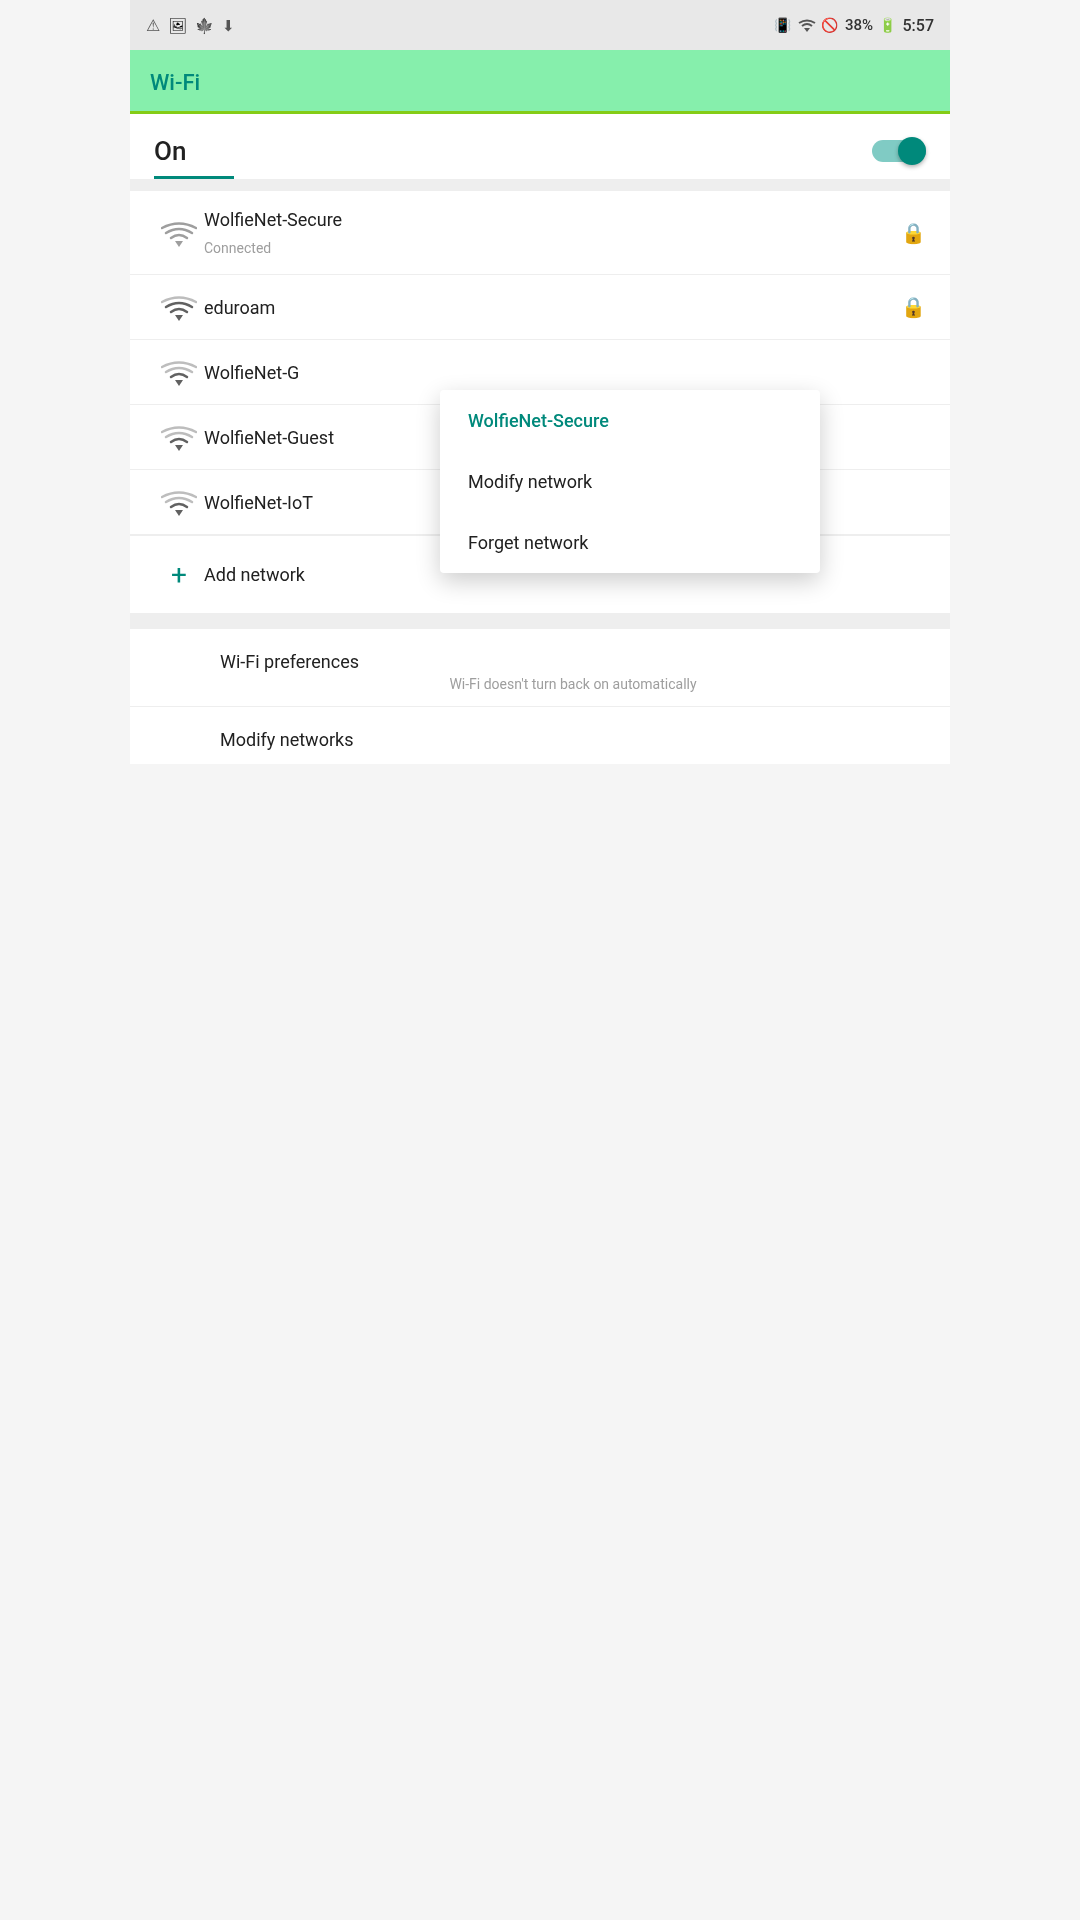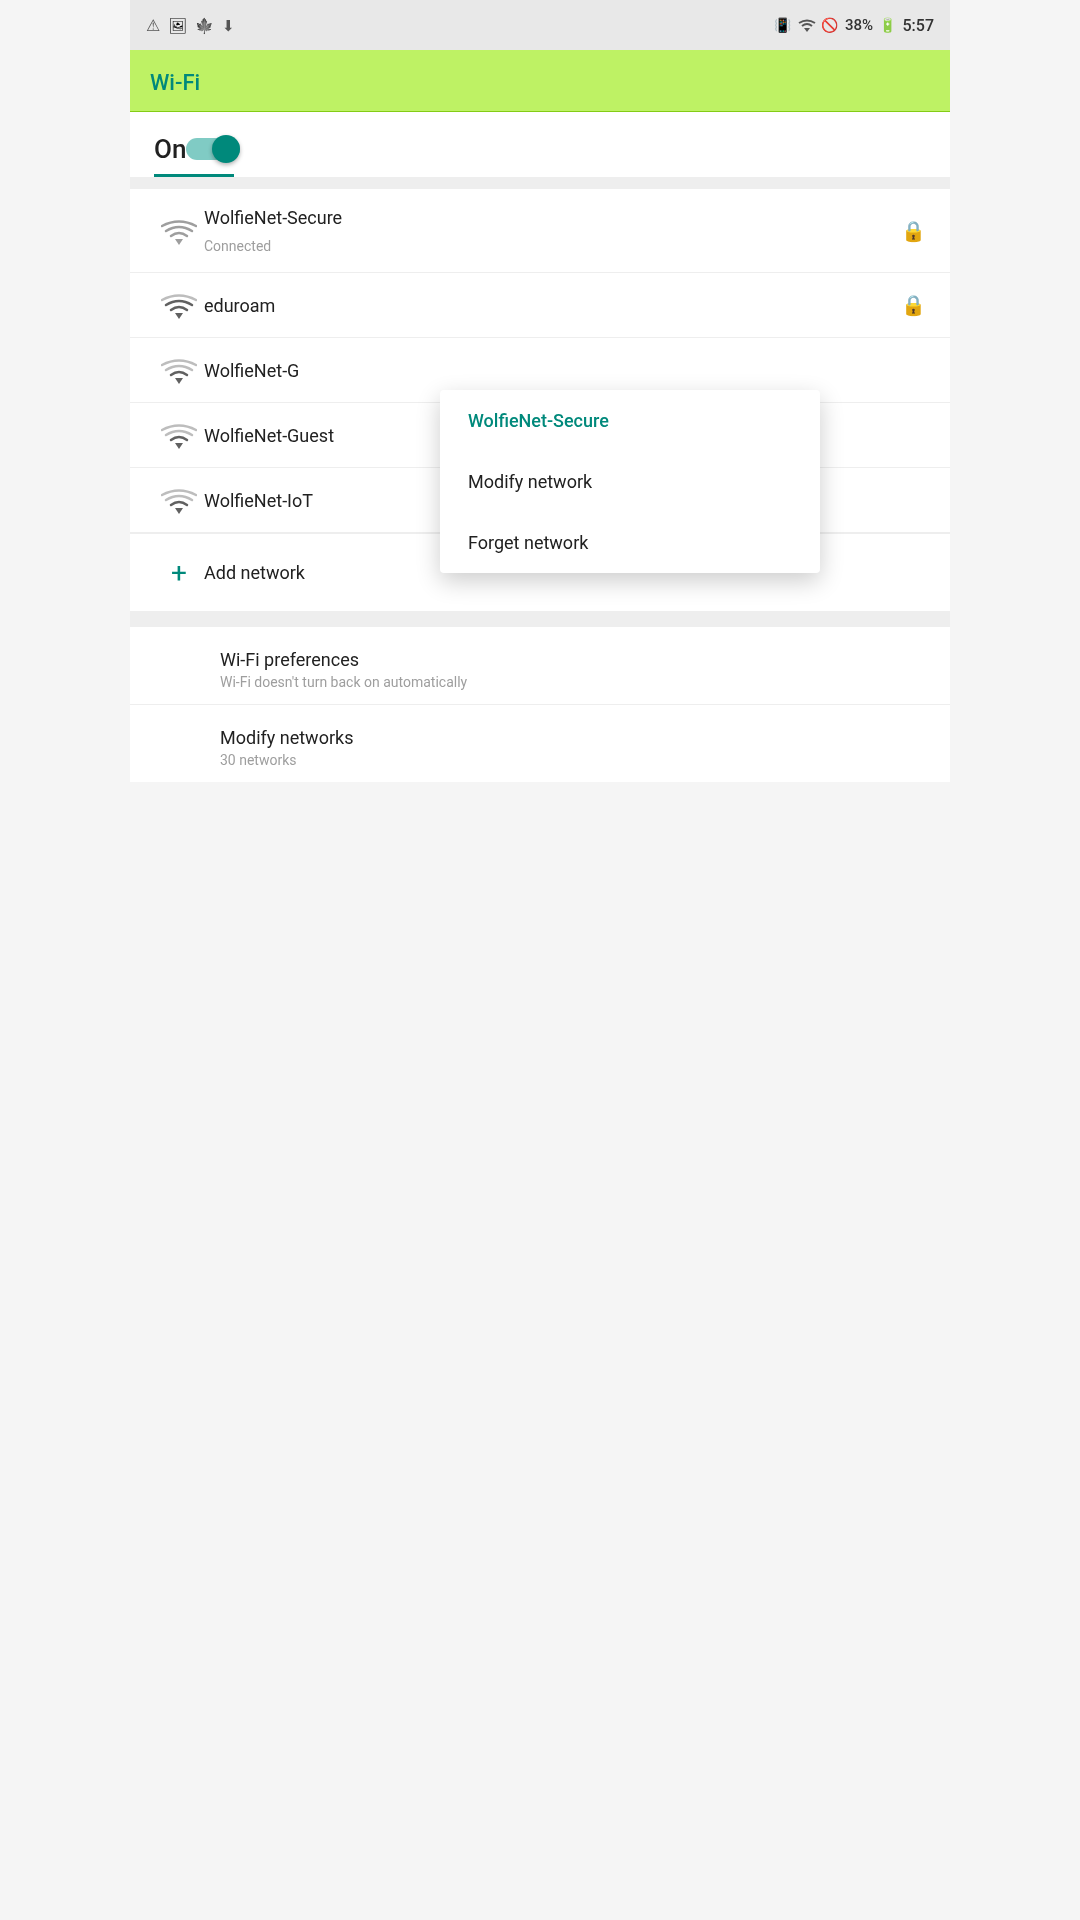--- a/index.html
+++ b/index.html
@@ -40,35 +40,36 @@
     }
 
     
     .icon-warning::before { content: '⚠'; font-size: 16px; color: #555; }
     .icon-image::before { content: '🖼'; font-size: 15px; filter: grayscale(1); }
     .icon-leaf::before { content: '🍁'; font-size: 15px; filter: grayscale(1); }
     .icon-download::before { content: '⬇'; font-size: 15px; color: #555; }
 
     
     .app-bar {
-      background: #bef264;
+      background: #86efac;
       padding: 20px 20px 16px 20px;
-      border-bottom: 1px solid #84cc16;
+      border-bottom: 3px solid #84cc16;
     }
     .app-bar-title {
       font-size: 22px;
       font-weight: 500;
       color: #00897b;
     }
 
     
     .toggle-row {
       background: #ffffff;
       display: flex;
       align-items: center;
+      justify-content: space-between;
       padding: 22px 24px 0 24px;
       position: relative;
     }
     .toggle-label {
       font-size: 26px;
       font-weight: 500;
       color: #212121;
     }
     .toggle-underline {
       height: 3px;
@@ -197,20 +198,21 @@
     }
     .pref-title {
       font-size: 18px;
       color: #212121;
       font-weight: 400;
     }
     .pref-subtitle {
       font-size: 14px;
       color: #9e9e9e;
       margin-top: 4px;
+      text-align: center;
     }
     .context-menu {
       position: absolute;
       top: 390px;
       left: 310px;
       width: 380px;
       background: #ffffff;
       border-radius: 4px;
       box-shadow: 0 8px 24px rgba(0,0,0,0.2);
       z-index: 20;
@@ -358,21 +360,20 @@
 
 <div class="section-divider-thick"></div>
 
 <div class="pref-list">
   <div class="pref-item">
     <div class="pref-title">Wi-Fi preferences</div>
     <div class="pref-subtitle">Wi-Fi doesn't turn back on automatically</div>
   </div>
   <div class="pref-item">
     <div class="pref-title">Modify networks</div>
-    <div class="pref-subtitle">30 networks</div>
   </div>
 </div>
 
 <div class="context-menu">
   <div class="context-menu-item header">WolfieNet-Secure</div>
   <div class="context-menu-item">Modify network</div>
   <div class="context-menu-item">Forget network</div>
 </div>
 
 </body></html>

